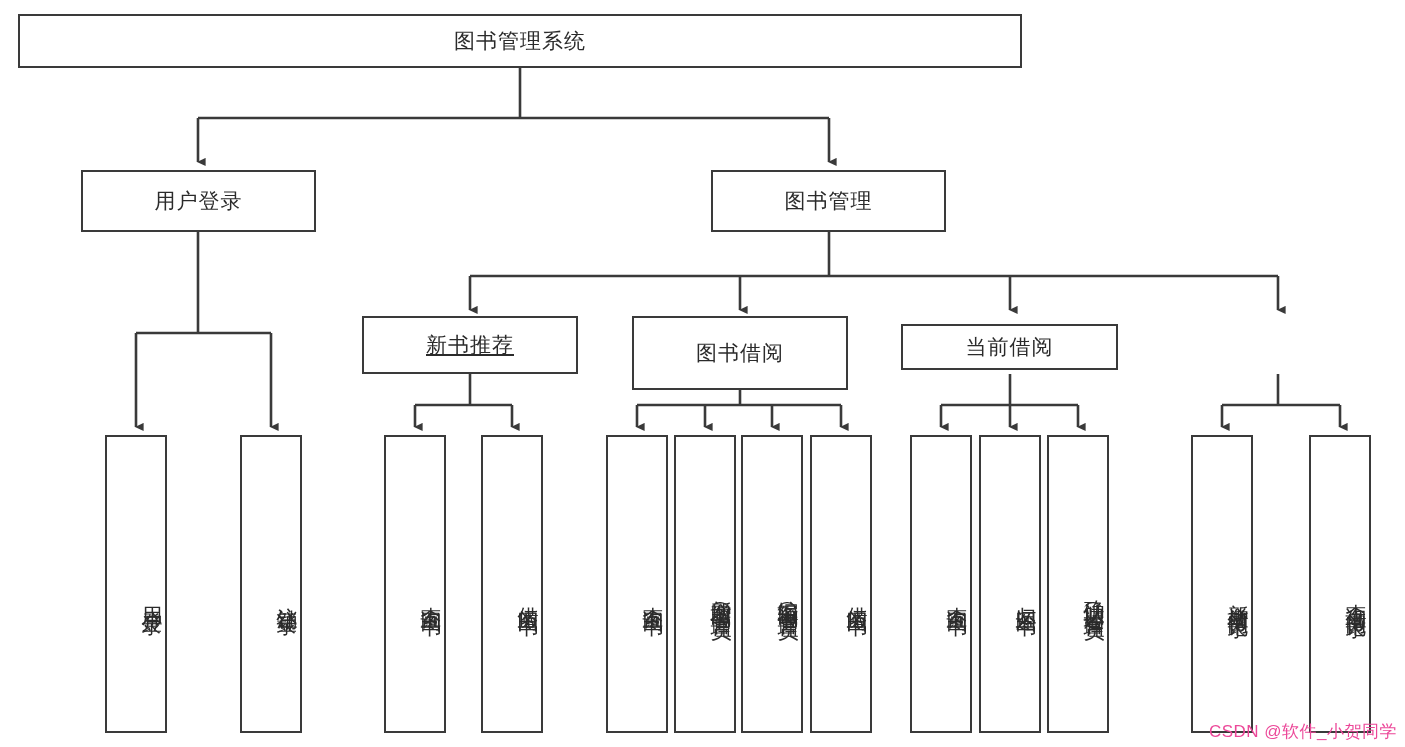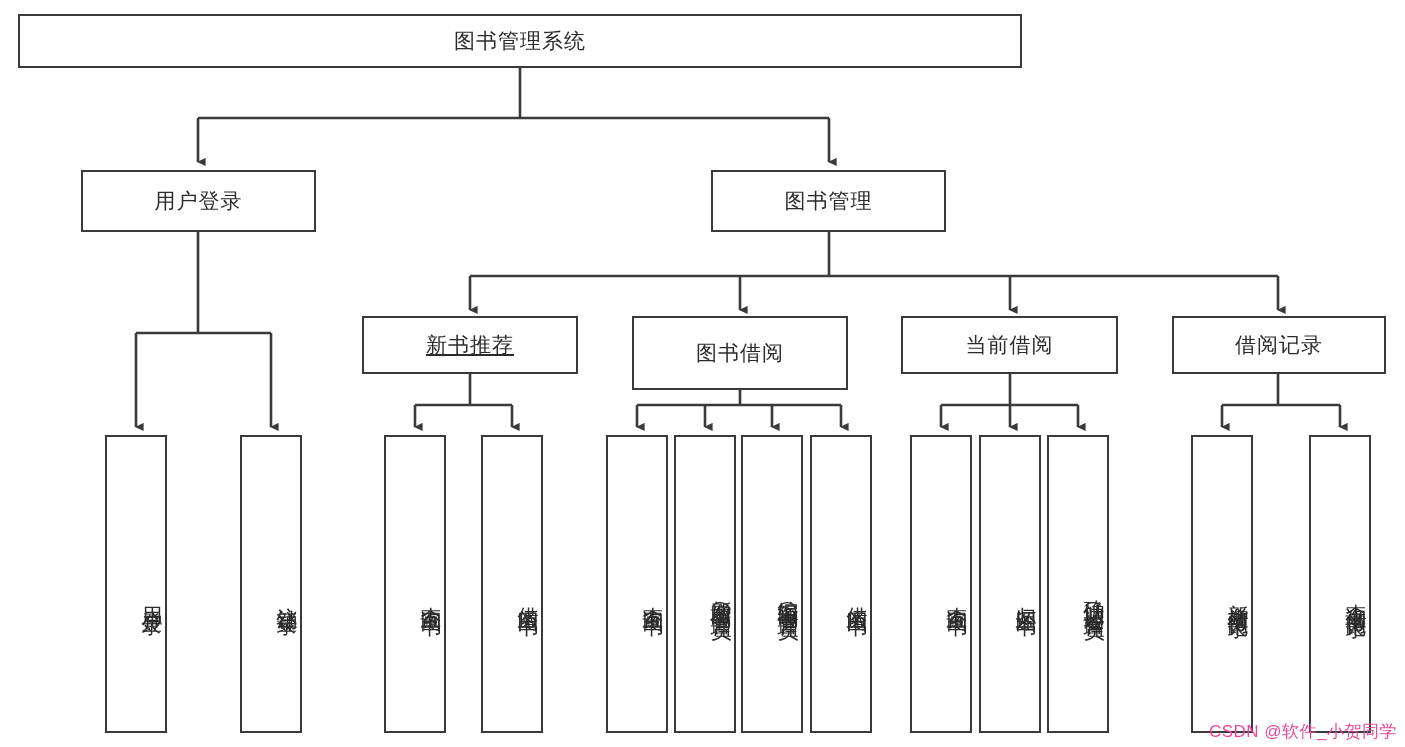--- a/index.html
+++ b/index.html
@@ -130,25 +130,22 @@
   <div class="node horiz" style="left:711px; top:170px; width:235px; height:62px;">
     <span class="label">图书管理</span>
   </div>
 
   <div class="node horiz" style="left:362px; top:316px; width:216px; height:58px;text-decoration:underline;">
     <span class="label">新书推荐</span>
   </div>
   <div class="node horiz" style="left:632px; top:316px; width:216px; height:74px;">
     <span class="label">图书借阅</span>
   </div>
-  <div class="node horiz" style="left:901px; top:316px; width:217px; height:58px;text-align:center;">
+  <div class="node horiz" style="left:901px; top:324px; width:217px; height:46px;text-align:center;">
     <span class="label">当前借阅</span>
-  </div>
-  <div class="node horiz" style="left:1172px; top:316px; width:214px; height:58px;">
-    <span class="label">借阅记录</span>
   </div>
 
   <div class="node vert" style="left:105px; top:435px; width:62px; height:298px;">
     <span class="label">用户登录</span>
   </div>
   <div class="node vert" style="left:240px; top:435px; width:62px; height:298px;">
     <span class="label">注销登录</span>
   </div>
 
   <div class="node vert" style="left:384px; top:435px; width:62px; height:298px;">

